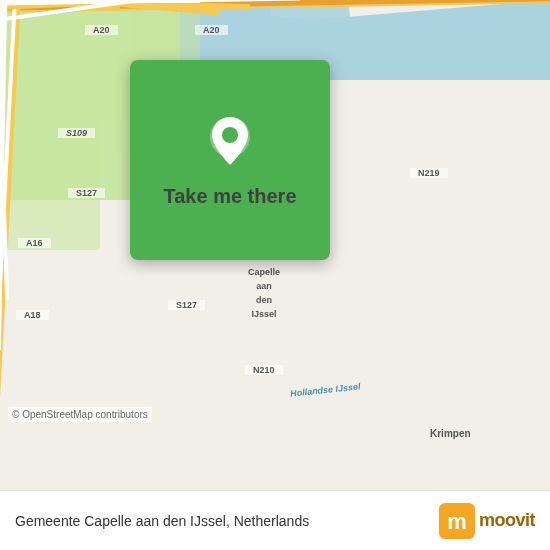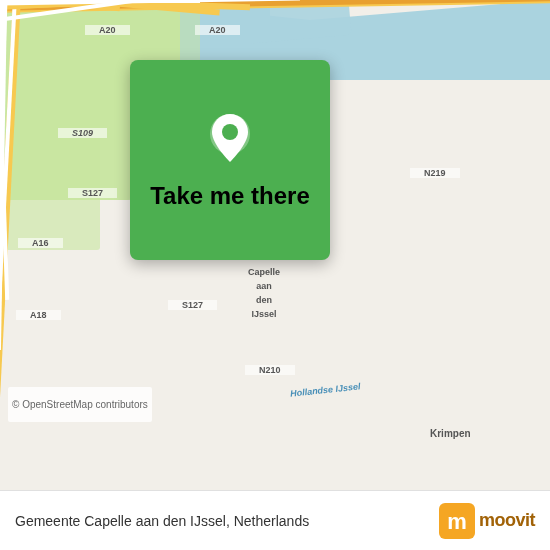--- a/index.html
+++ b/index.html
@@ -60,22 +60,22 @@
       z-index: 10;
     }
 
     #popup-overlay .pin-icon {
       width: 50px;
       height: 60px;
       margin-bottom: 12px;
     }
 
     #popup-overlay .button-label {
-      color: #000000;
-      font-size: 24px;
+      color: #404040;
+      font-size: 20px;
       font-weight: bold;
       text-align: center;
     }
 
     
     #bottom-bar {
       width: 550px;
       height: 60px;
       background: white;
       border-top: 1px solid #e0e0e0;
@@ -108,41 +108,41 @@
       letter-spacing: -0.5px;
     }
 
     .copyright-text {
       font-size: 10px;
       color: #666;
       position: absolute;
       bottom: 68px;
       left: 8px;
       background: rgba(255,255,255,0.8);
-      padding: 12px 4px;
+      padding: 2px 4px;
       border-radius: 2px;
     }
 
     
     .map-label {
       position: absolute;
       font-size: 10px;
       color: #666;
       font-weight: bold;
       white-space: nowrap;
     }
     .map-label-blue {
       color: #4a90b8;
       font-style: italic;
     }
     .map-label-road {
       color: #555;
       font-size: 9px;
       background: rgba(255,255,255,0.6);
-      padding: 0 14px;
+      padding: 0 8px;
     }
   </style>
 </head>
 <body>
 
 <div id="map-container">
 
   <div class="water-area" style="top:0;left:280;width:270px;height:35px;border-radius:0 0 5px 5px;"></div>
   <div class="water-area" style="top:410;left:0;width:550px;height:80px;clip-path:polygon(0 40px,120px 0,310px 20px,550px 0,550px 80px,0 80px);"></div>
   <div class="water-area" style="top:370;left:200;width:350px;height:50px;transform:rotate(-5deg);opacity:0.9;border-radius:5px;"></div>

